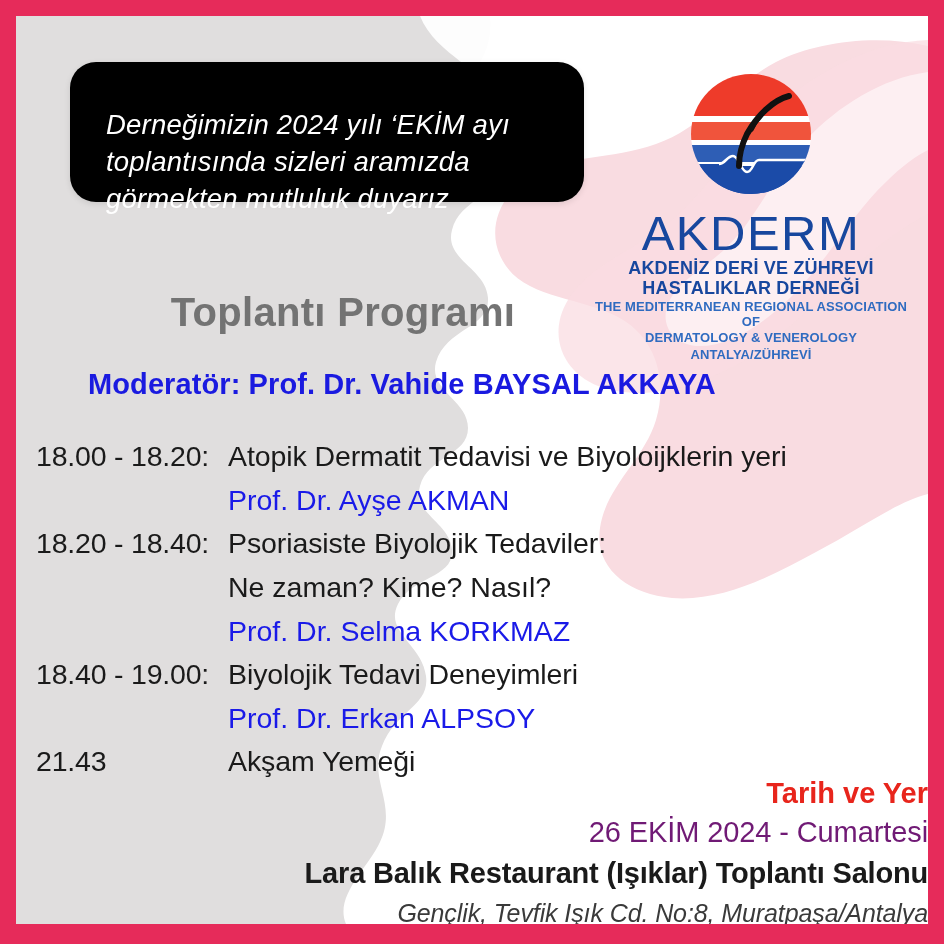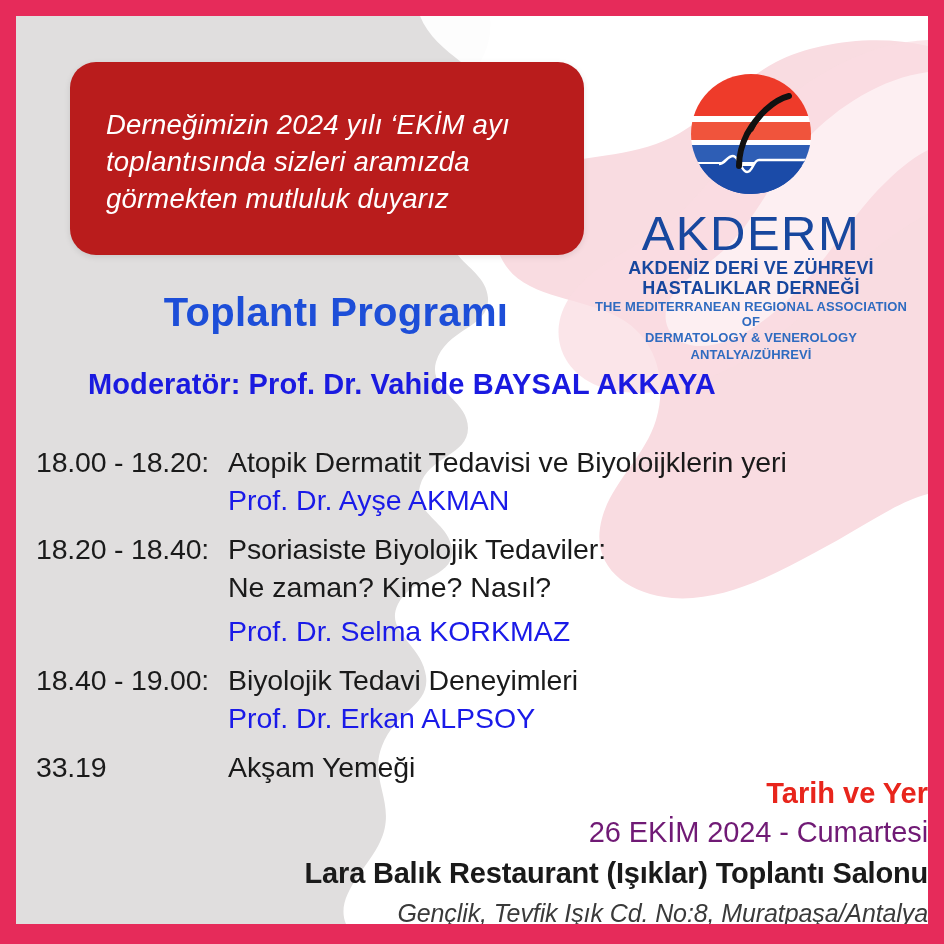--- a/index.html
+++ b/index.html
@@ -44,22 +44,22 @@
     width: 912px; height: 908px;
     pointer-events: none;
   }
 
   
   .banner {
     position: absolute;
     left: 54px;
     top: 46px;
     width: 514px;
-    height: 193px;
-    background: #b91c1c;
+    height: 140px;
+    background: #000000;
     border-radius: 26px;
     box-shadow: 0 2px 6px rgba(0,0,0,0.10);
   }
   .banner-text {
     position: absolute;
     left: 36px;
     top: 44px;
     right: 20px;
     color: #FFFFFF;
     font-size: 27.5px;
@@ -109,24 +109,25 @@
     margin-top: 2px;
   }
 
   
   .headline {
     position: absolute;
     left: 0;
     top: 274px;
     width: 640px;
     text-align: center;
-    color: #1d4ed8;
+    color: #737373;
     font-size: 40px;
     font-weight: 600;
     letter-spacing: 0.3px;
+    padding-left: 7px;
   }
   .moderator {
     position: absolute;
     left: 72px;
     top: 352px;
     color: #1A1AE0;
     font-size: 29px;
     font-weight: 600;
     letter-spacing: 0.1px;
     white-space: nowrap;
@@ -135,21 +136,21 @@
   
   .schedule {
     position: absolute;
     left: 20px;
     top: 424px;
     width: 880px;
   }
   .sched-row {
     position: relative;
     display: flex;
-    align-items: center;
+    align-items: flex-start;
     min-height: 44px;
   }
   .sched-time {
     flex: 0 0 192px;
     color: #1A1A1A;
     font-size: 28.5px;
     font-weight: 500;
     letter-spacing: -0.2px;
     white-space: nowrap;
   }
@@ -351,21 +352,21 @@
       <div>
         <div class="sched-row">
           <div class="sched-time">18.40 - 19.00:</div>
           <div class="sched-topic">Biyolojik Tedavi Deneyimleri</div>
         </div>
         <div class="sched-speaker">Prof. Dr. Erkan ALPSOY</div>
       </div>
 
       <div>
         <div class="sched-row">
-          <div class="sched-time">33.19</div>
+          <div class="sched-time">21.43</div>
           <div class="sched-topic">Akşam Yemeği</div>
         </div>
       </div>
 
     </div>
 
     <div class="footer">
       <div class="footer-title">Tarih ve Yer</div>
       <div class="footer-date">26 EKİM 2024 - Cumartesi</div>
       <div class="footer-venue">Lara Balık Restaurant (Işıklar) Toplantı Salonu</div>

